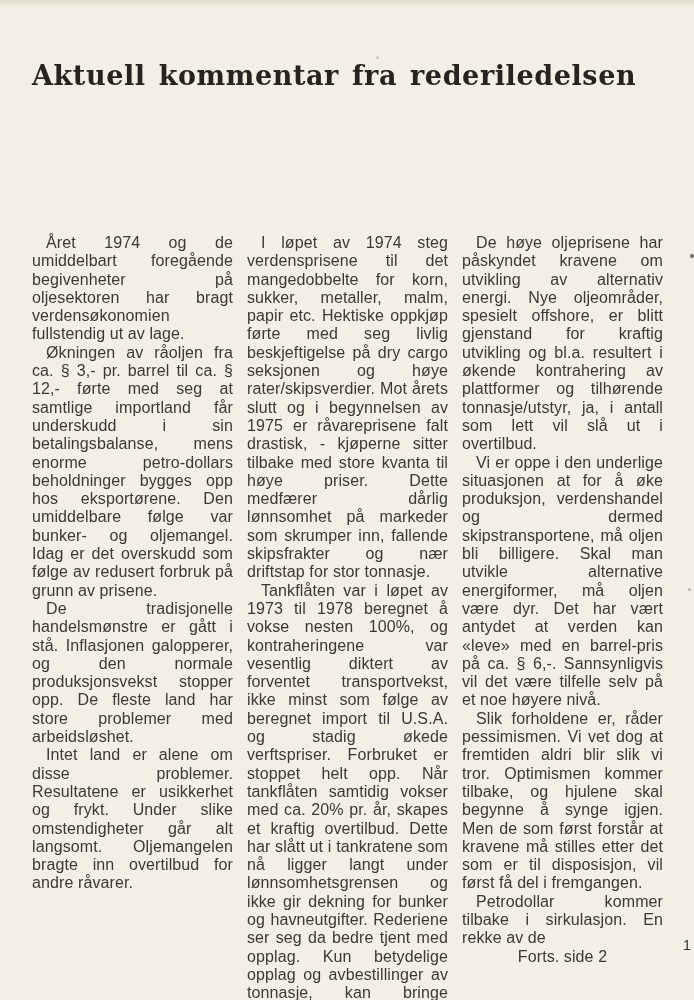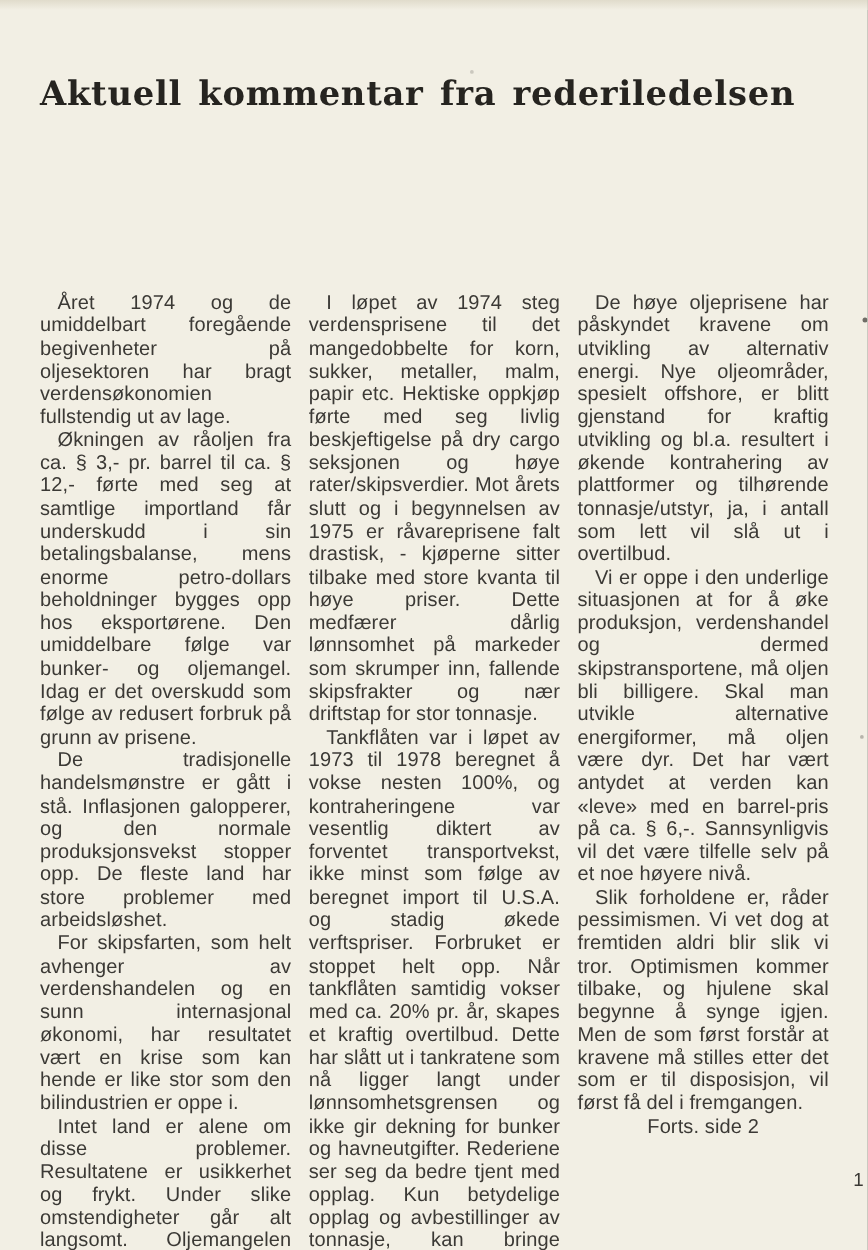--- a/index.html
+++ b/index.html
@@ -90,31 +90,31 @@
 <div class="page">
   <div class="scan-edge-top"></div>
 
   <h1 class="headline">Aktuell kommentar fra rederiledelsen</h1>
 
   <div class="columns">
     <div class="col">
         <p class="indent">Året 1974 og de umiddelbart foregående begivenheter på oljesektoren har bragt verdensøkonomien fullstendig ut av lage.</p>
         <p class="indent">Økningen av råoljen fra ca. § 3,- pr. barrel til ca. § 12,- førte med seg at samtlige importland får underskudd i sin betalingsbalanse, mens enorme petro-dollars beholdninger bygges opp hos eksportørene. Den umiddelbare følge var bunker- og oljemangel. Idag er det overskudd som følge av redusert forbruk på grunn av prisene.</p>
         <p class="indent">De tradisjonelle handelsmønstre er gått i stå. Inflasjonen galopperer, og den normale produksjonsvekst stopper opp. De fleste land har store problemer med arbeidsløshet.</p>
-        <p class="indent">For skipsfarten, som helt avhenger av verdenshandelen og en sunn internasjonal økonomi, har resultatet vært en krise som kan hende er like stor som den bilindustrien er oppe i.</p>
         <p class="indent">Intet land er alene om disse problemer. Resultatene er usikkerhet og frykt. Under slike omstendigheter går alt langsomt. Oljemangelen bragte inn overtilbud for andre råvarer.</p>
       </div>
     <div class="col">
         <p class="indent">I løpet av 1974 steg verdensprisene til det mangedobbelte for korn, sukker, metaller, malm, papir etc. Hektiske oppkjøp førte med seg livlig beskjeftigelse på dry cargo seksjonen og høye rater/skipsverdier. Mot årets slutt og i begynnelsen av 1975 er råvareprisene falt drastisk, - kjøperne sitter tilbake med store kvanta til høye priser. Dette medfærer dårlig lønnsomhet på markeder som skrumper inn, fallende skipsfrakter og nær driftstap for stor tonnasje.</p>
         <p class="indent">Tankflåten var i løpet av 1973 til 1978 beregnet å vokse nesten 100%, og kontraheringene var vesentlig diktert av forventet transportvekst, ikke minst som følge av beregnet import til U.S.A. og stadig økede verftspriser. Forbruket er stoppet helt opp. Når tankflåten samtidig vokser med ca. 20% pr. år, skapes et kraftig overtilbud. Dette har slått ut i tankratene som nå ligger langt under lønnsomhetsgrensen og ikke gir dekning for bunker og havneutgifter. Rederiene ser seg da bedre tjent med opplag. Kun betydelige opplag og avbestillinger av tonnasje, kan bringe markedet opp. Det tar tid å</p>
       </div>
     <div class="col">
         <p class="indent">De høye oljeprisene har påskyndet kravene om utvikling av alternativ energi. Nye oljeområder, spesielt offshore, er blitt gjenstand for kraftig utvikling og bl.a. resultert i økende kontrahering av plattformer og tilhørende tonnasje/utstyr, ja, i antall som lett vil slå ut i overtilbud.</p>
         <p class="indent">Vi er oppe i den underlige situasjonen at for å øke produksjon, verdenshandel og dermed skipstransportene, må oljen bli billigere. Skal man utvikle alternative energiformer, må oljen være dyr. Det har vært antydet at verden kan «leve» med en barrel-pris på ca. § 6,-. Sannsynligvis vil det være tilfelle selv på et noe høyere nivå.</p>
         <p class="indent">Slik forholdene er, råder pessimismen. Vi vet dog at fremtiden aldri blir slik vi tror. Optimismen kommer tilbake, og hjulene skal begynne å synge igjen. Men de som først forstår at kravene må stilles etter det som er til disposisjon, vil først få del i fremgangen.</p>
+        <p class="indent">Petrodollar kommer tilbake i sirkulasjon. En rekke av de</p>
 
       <p class="continuation">Forts. side 2</p>
     </div>
   </div>
 
   <div class="page-number">1</div>
 
   <div class="speck s1"></div>
   <div class="speck s2"></div>
   <div class="speck s3"></div>

